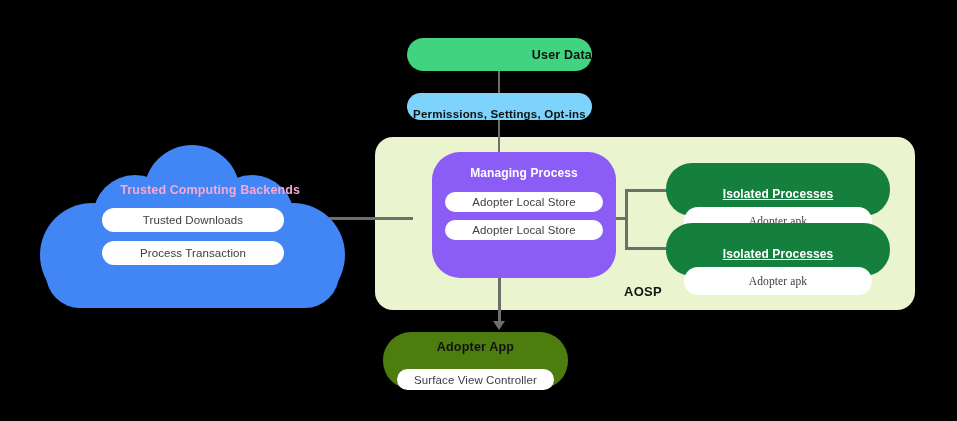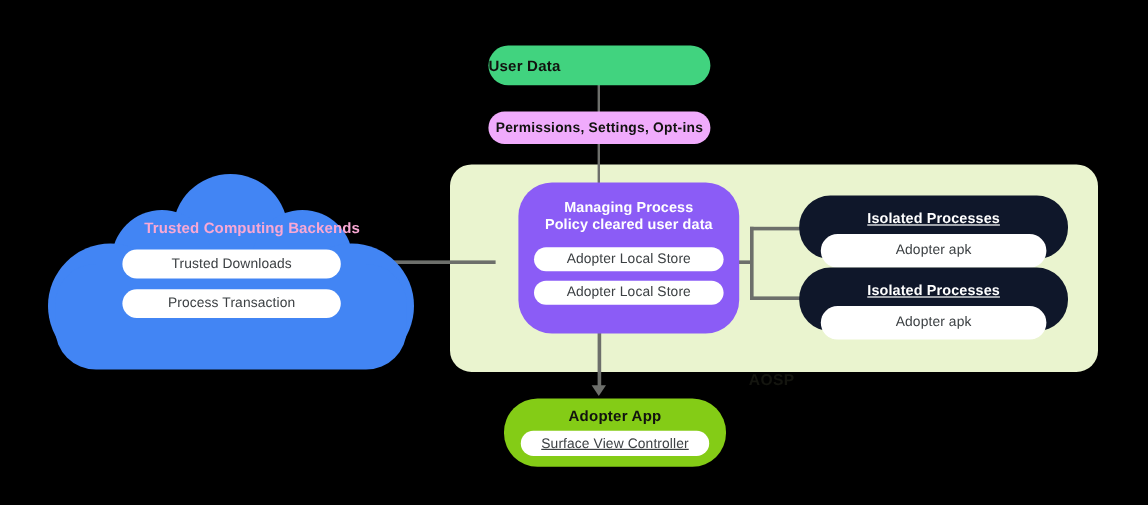--- a/index.html
+++ b/index.html
@@ -26,69 +26,68 @@
 
   
   #aosp{
     position:absolute;left:375px;top:137px;width:540px;height:173px;
     background:#eaf4cf;border-radius:18px;
   }
   #aosp-label{
     position:absolute;left:603px;top:284px;width:80px;
     text-align:center;color:#14150f;font-weight:bold;font-size:13px;
     letter-spacing:.3px;
-    margin-top:25px;
   }
 
   
   .conn{position:absolute;background:#6d6f6b;}
 
   
   #user-data{
     position:absolute;left:407px;top:38px;width:185px;height:33px;
     background:#41d37f;border-radius:999px;
-    display:flex;align-items:center;justify-content:flex-start;
+    display:flex;align-items:center;justify-content:flex-end;
   }
   
   #permissions{
     position:absolute;left:407px;top:93px;width:185px;height:27px;
-    background:#f0abfc;border-radius:999px;
-    display:flex;align-items:center;justify-content:center;
+    background:#7dd3fc;border-radius:999px;
+    display:flex;align-items:flex-end;justify-content:center;
   }
   #permissions .txt{
     color:#11120f;font-weight:bold;font-size:11.5px;letter-spacing:.2px;
     white-space:nowrap;
   }
 
   
   #managing{
     position:absolute;left:408px;top:152px;width:184px;height:126px;
     background:#8b5cf6;border-radius:28px;
     padding:14px 13px 0 13px;box-sizing:border-box;margin-left:24px;
   }
   #managing .stores{margin-top:12px;}
   #managing .pill{height:20px;margin-bottom:8px;}
 
   
   .iso{
     position:absolute;left:666px;width:224px;height:53px;
-    background:#0f172a;border-radius:26px;
-    padding:12px 18px 0 18px;box-sizing:border-box;
+    background:#15803d;border-radius:26px;
+    padding:24px 18px 0 18px;box-sizing:border-box;
   }
   #iso-1{top:163px;}
   #iso-2{top:223px;}
-  .iso .pill{height:28px;margin-top:6px;}
+  .iso .pill{height:28px;margin-top:6px;font-family:Liberation Serif, serif;}
 
   
   #adopter-app{
-    position:absolute;left:420px;top:332px;width:185px;height:57px;
-    background:#84cc16;border-radius:28px;
+    position:absolute;left:383px;top:332px;width:185px;height:57px;
+    background:#4d7c0f;border-radius:28px;
     padding:8px 14px 0 14px;box-sizing:border-box;
   }
-  #adopter-app .pill{height:21px;margin-top:5px;text-decoration:underline;}
+  #adopter-app .pill{height:21px;margin-top:15px;}
 
   
   #cloud{position:absolute;left:40px;top:145px;width:305px;height:170px;}
   #cloud svg{display:block;}
   #cloud-inner{
     position:absolute;left:0;top:0;width:305px;height:170px;
   }
   #cloud-title{
     position:absolute;left:45px;top:38px;width:215px;text-align:right;
     color:#f9a8d4;font-weight:bold;font-size:12.5px;letter-spacing:.1px;
@@ -146,21 +145,20 @@
       <div id="cloud-pills">
         <div class="pill">Trusted Downloads</div>
         <div class="pill">Process Transaction</div>
       </div>
     </div>
   </div>
 
   <div id="managing">
     <div class="card-title">
       <div>Managing Process</div>
-      <div>Policy cleared user data</div>
     </div>
     <div class="stores">
       <div class="pill">Adopter Local Store</div>
       <div class="pill">Adopter Local Store</div>
     </div>
   </div>
 
   <div class="iso" id="iso-1">
     <div class="card-title underline">Isolated Processes</div>
     <div class="pill">Adopter apk</div>

